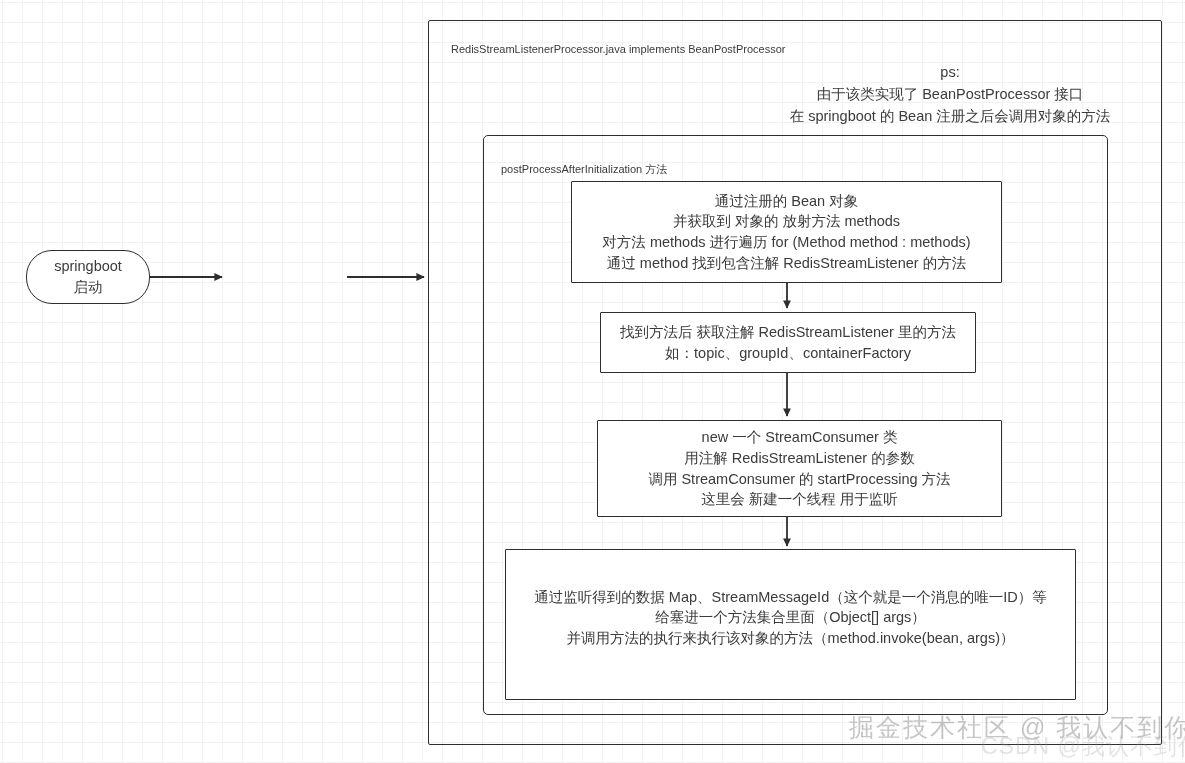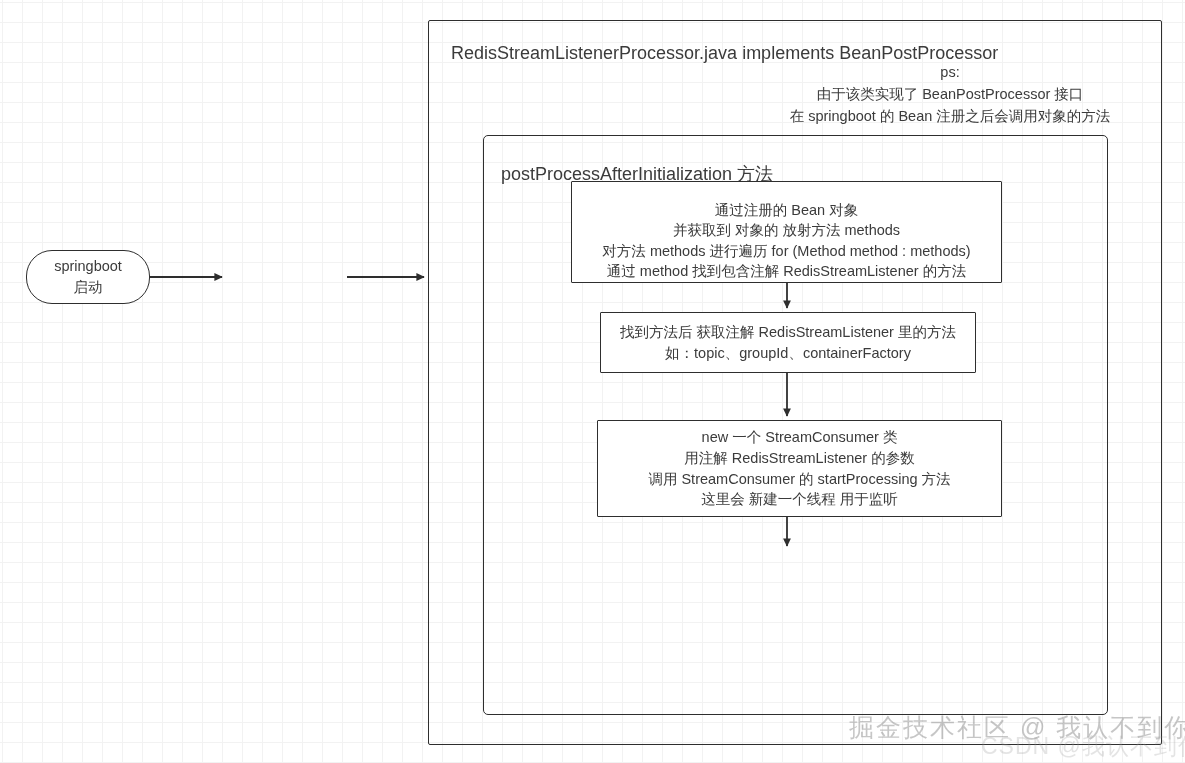--- a/index.html
+++ b/index.html
@@ -55,21 +55,21 @@
     position: absolute;
     box-sizing: border-box;
     border: 1.6px solid #2e2e2e;
     background: transparent;
   }
   .container.outer { border-radius: 2px; }
   .container.inner { border-radius: 5px; }
   .container-label {
     position: absolute;
     color: #3b3b3b;
-    font-size: 18px;
+    font-size: 11px;
     white-space: nowrap;
   }
 
   
   .note {
     position: absolute;
     color: #3b3b3b;
     font-size: 14.5px;
     line-height: 1.5;
     text-align: center;
@@ -139,37 +139,42 @@
   <div class="container-label" style="left:451px; top:43px;">RedisStreamListenerProcessor.java implements BeanPostProcessor</div>
 
   <div class="note" style="left:748px; top:62px; width:404px;">ps:
 由于该类实现了 BeanPostProcessor 接口
 在 springboot 的 Bean 注册之后会调用对象的方法</div>
 
   <div class="container inner" style="left:483px; top:135px; width:625px; height:580px;"></div>
 
   <div class="container-label" style="left:495px; top:162px;margin-left:6px;">postProcessAfterInitialization 方法</div>
 
-  <div class="node rect" style="left:571px; top:181px; width:431px; height:102px;justify-content:flex-end;">
+  <div class="node rect" style="left:571px; top:181px; width:431px; height:102px;">
     <span>通过注册的 Bean 对象
 并获取到 对象的 放射方法 methods
 对方法 methods 进行遍历 for (Method method : methods)
 通过 method 找到包含注解 RedisStreamListener 的方法</span>
   </div>
 
   <div class="node rect" style="left:600px; top:312px; width:376px; height:61px;">
     <span>找到方法后 获取注解 RedisStreamListener 里的方法
 如：topic、groupId、containerFactory</span>
   </div>
 
   <div class="node rect" style="left:586px; top:420px; width:405px; height:97px;margin-left:11px;">
     <span>new 一个 StreamConsumer 类
 用注解 RedisStreamListener 的参数
 调用 StreamConsumer 的 startProcessing 方法
 这里会 新建一个线程 用于监听</span>
   </div>
 
+  <div class="node rect" style="left:505px; top:549px; width:571px; height:151px; padding-bottom:14px;">
+    <span>通过监听得到的数据 Map、StreamMessageId（这个就是一个消息的唯一ID）等
+给塞进一个方法集合里面（Object[] args）
+并调用方法的执行来执行该对象的方法（method.invoke(bean, args)）</span>
+  </div>
 
   <div class="watermark wm-primary" style="left:849px; top:711px;">掘金技术社区 @ 我认不到你</div>
 
   <div class="watermark wm-secondary" style="left:981px; top:731px;">CSDN @我认不到你</div>
 
 </div>
 
 </body></html>

